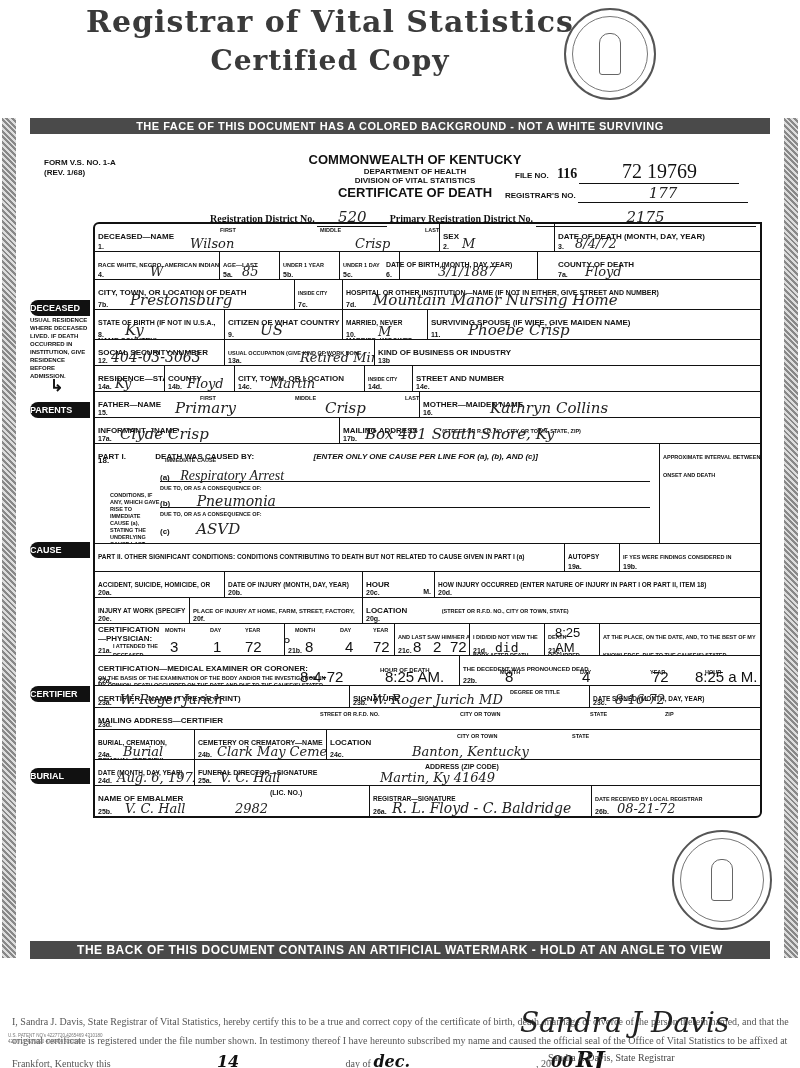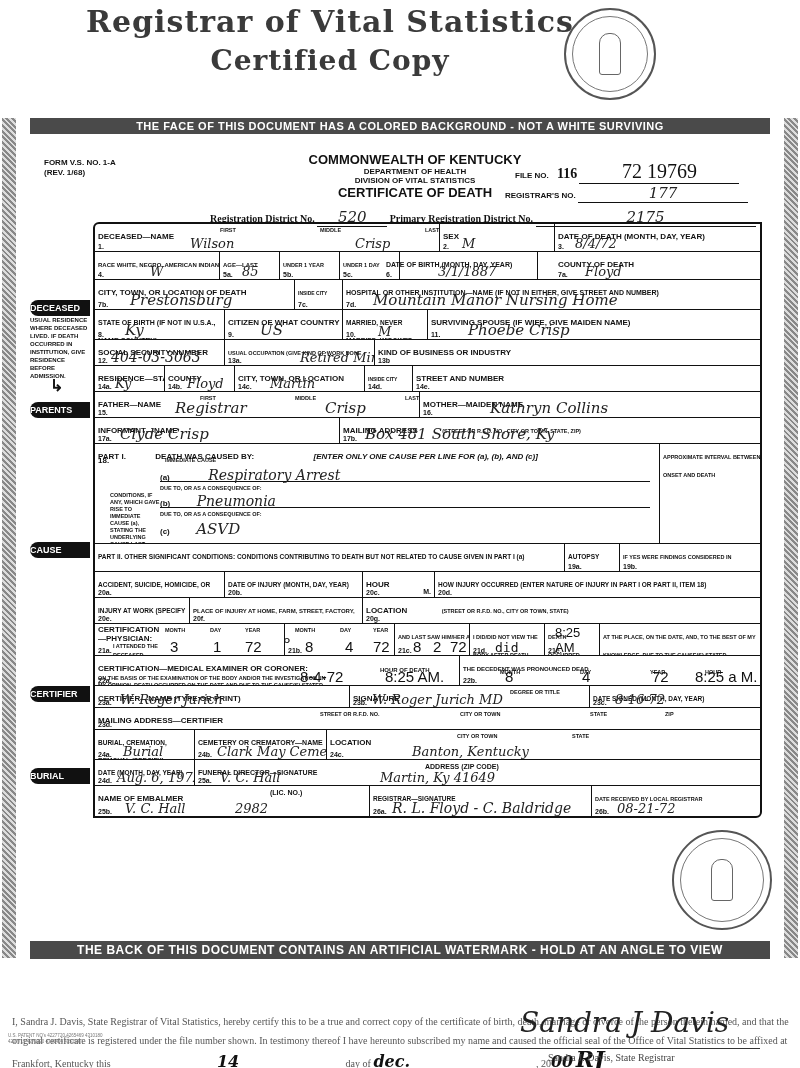--- a/index.html
+++ b/index.html
@@ -237,21 +237,21 @@
     </div>
   </div>
 
   <div class="row" style="top:168px; height:26px;">
     <div class="cell" style="left:0; width:325px;">
       <span class="lbl">FATHER—NAME</span>
       <span class="lbl" style="position:absolute; left:105px; top:2px; font-size:5.5px;">FIRST</span>
       <span class="lbl" style="position:absolute; left:200px; top:2px; font-size:5.5px;">MIDDLE</span>
       <span class="lbl" style="position:absolute; left:310px; top:2px; font-size:5.5px;">LAST</span>
       <span class="num">15.</span>
-      <span class="val" style="left:80px; font-size:15px;">Registrar</span>
+      <span class="val" style="left:80px; font-size:15px;">Primary</span>
       <span class="val" style="left:230px; font-size:15px;">Crisp</span>
     </div>
     <div class="cell" style="left:325px; width:344px;">
       <span class="lbl">MOTHER—MAIDEN NAME</span>
       <span class="num">16.</span>
       <span class="val" style="left:70px; font-size:15px;">Kathryn Collins</span>
     </div>
   </div>
 
   <div class="row" style="top:194px; height:26px;">
@@ -270,21 +270,21 @@
 
   <div class="row" style="top:220px; height:100px;">
     <div class="cell" style="left:0; width:565px;">
       <span class="lbl">PART I.</span>
       <span class="lbl" style="margin-left:25px;">DEATH WAS CAUSED BY:</span>
       <span class="lbl" style="margin-left:55px; font-style:italic;">[ENTER ONLY ONE CAUSE PER LINE FOR (a), (b), AND (c)]</span>
       <div class="lbl" style="position:absolute; left:3px; top:12px;">18.</div>
       <div class="lbl" style="position:absolute; left:70px; top:12px; font-size:5.5px;">IMMEDIATE CAUSE</div>
       <div style="position:absolute; left:65px; top:22px; width:490px; border-bottom:1px solid #111; height:16px;">
         <span class="lbl">(a)</span>
-        <span class="hand" style="font-size:14px; margin-left:34px;">Respiratory Arrest</span>
+        <span class="hand" style="font-size:14px; margin-left:6px;font-family:Liberation Serif, serif;">Respiratory Arrest</span>
       </div>
       <div class="lbl" style="position:absolute; left:65px; top:40px; font-size:5.5px;">DUE TO, OR AS A CONSEQUENCE OF:</div>
       <div class="lbl" style="position:absolute; left:15px; top:48px; width:50px; font-size:5.5px; white-space:normal; line-height:7px;">CONDITIONS, IF ANY, WHICH GAVE RISE TO IMMEDIATE CAUSE (a), STATING THE UNDERLYING CAUSE LAST</div>
       <div style="position:absolute; left:65px; top:48px; width:490px; border-bottom:1px solid #111; height:16px;">
         <span class="lbl">(b)</span>
         <span class="hand" style="font-size:14px; margin-left:22px;">Pneumonia</span>
       </div>
       <div class="lbl" style="position:absolute; left:65px; top:66px; font-size:5.5px;">DUE TO, OR AS A CONSEQUENCE OF:</div>
       <div style="position:absolute; left:65px; top:76px; width:490px; height:16px;">
         <span class="lbl">(c)</span>

